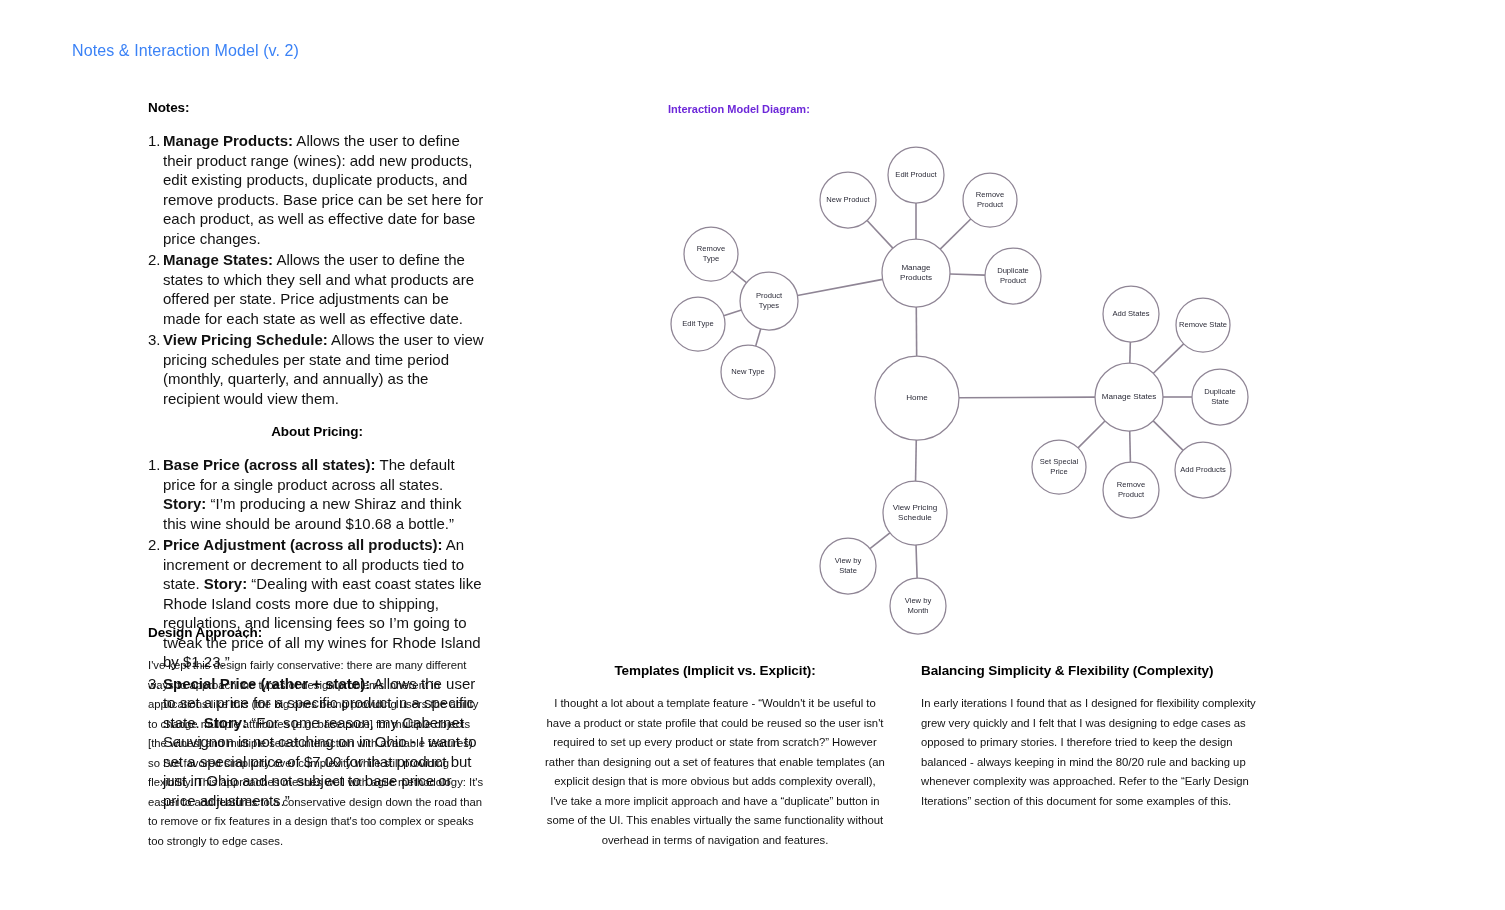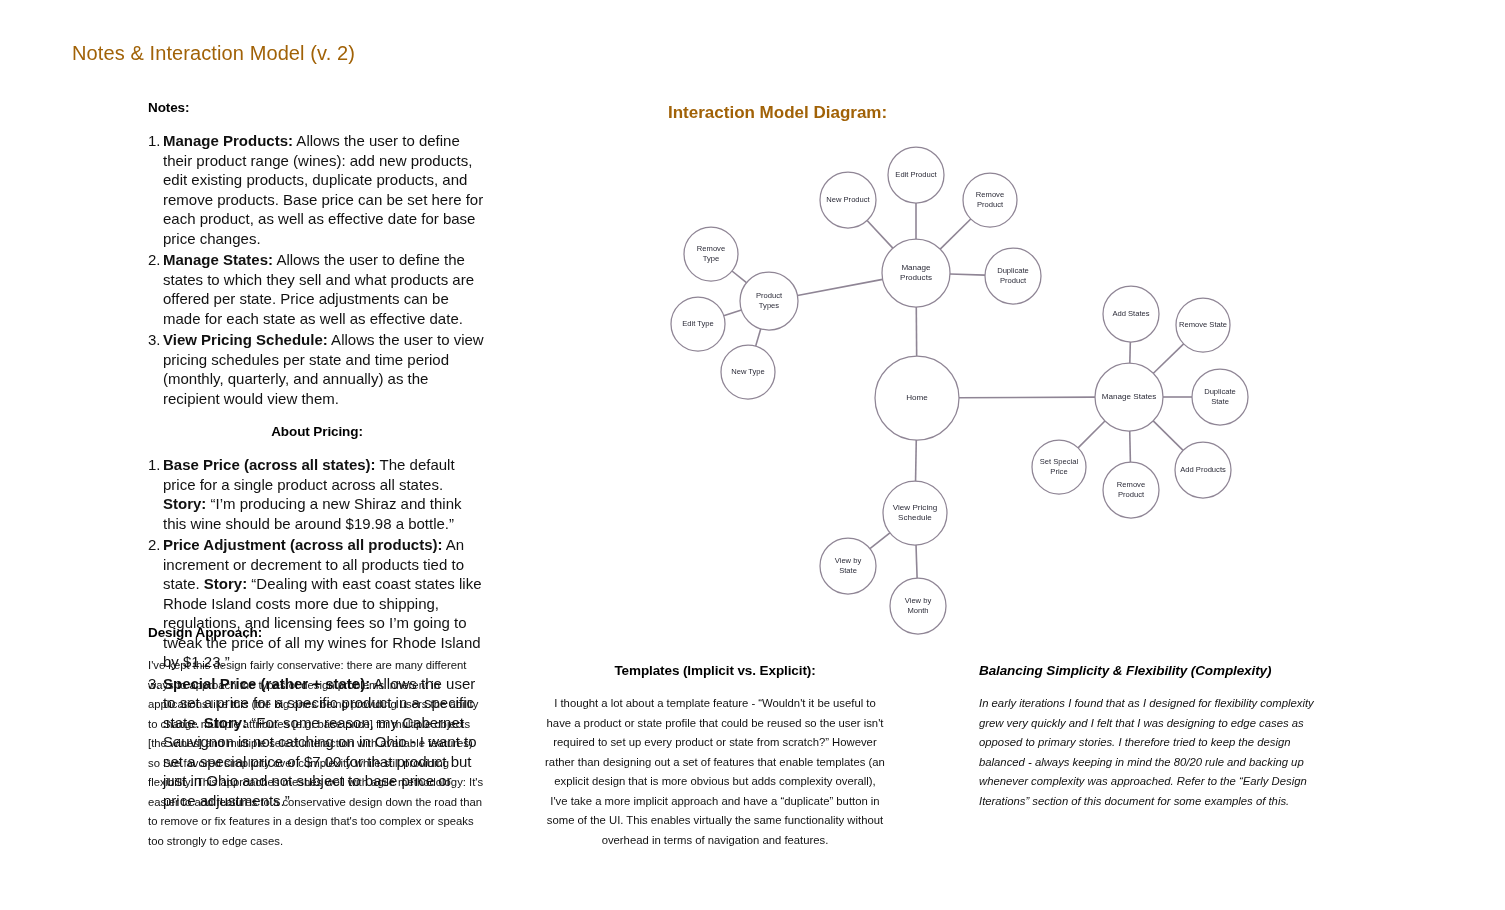--- a/index.html
+++ b/index.html
@@ -12,32 +12,32 @@
     height: 910px;
     font-family: "Liberation Sans", sans-serif;
     color: #1a1a1a;
     position: relative;
     overflow: hidden;
   }
   .page-title {
     position: absolute;
     left: 72px;
     top: 42px;
-    font-size: 20px;
+    font-size: 16px;
     font-weight: 400;
-    color: #a16207;
+    color: #3b82f6;
     letter-spacing: 0.1px;
     text-align: center;
   }
   .col {
     position: absolute;
   }
   .notes-col { left: 148px; top: 100px; width: 338px; }
   .tmpl-col  { left: 545px; top: 663px; width: 340px; text-align: center; }
-  .bal-col   { left: 979px; top: 663px; width: 340px; font-style: italic; }
+  .bal-col   { left: 921px; top: 663px; width: 340px; }
   .design-col{ left: 148px; top: 625px; width: 336px; }
 
   h2.sec {
     font-size: 13.5px;
     font-weight: bold;
     margin: 0 0 16px 0;
     color: #000;
     letter-spacing: -0.1px;
   }
   p.body {
@@ -76,23 +76,23 @@
     position: absolute;
     left: 545px;
     top: 100px;
     width: 760px;
     height: 545px;
   }
   .diagram-title {
     position: absolute;
     left: 123px;
     top: 3px;
-    font-size: 17px;
+    font-size: 11px;
     font-weight: bold;
-    color: #a16207;
+    color: #6d28d9;
   }
   svg.graph {
     position: absolute;
     left: 0;
     top: 0;
   }
   .node-circle {
     fill: #ffffff;
     stroke: #8f8595;
     stroke-width: 1.25;
@@ -124,21 +124,21 @@
   <ol class="num">
     <li><b>Manage Products:</b><span> Allows the user to define their product range (wines): add new products, edit existing products, duplicate products, and remove products. Base price can be set here for each product, as well as effective date for base price changes.</span></li>
     <li><b>Manage States:</b><span> Allows the user to define the states to which they sell and what products are offered per state. Price adjustments can be made for each state as well as effective date.</span></li>
     <li><b>View Pricing Schedule:</b><span> Allows the user to view pricing schedules per state and time period (monthly, quarterly, and annually) as the recipient would view them.</span></li>
   </ol>
 
   <h2 class="sec subhead-gap">About Pricing:</h2>
 
 
   <ol class="num">
-    <li><b>Base Price (across all states):</b><span> The default price for a single product across all states. </span><b>Story:</b><span> “I’m producing a new Shiraz and think this wine should be around $19.98 a bottle.”</span></li>
+    <li><b>Base Price (across all states):</b><span> The default price for a single product across all states. </span><b>Story:</b><span> “I’m producing a new Shiraz and think this wine should be around $10.68 a bottle.”</span></li>
     <li><b>Price Adjustment (across all products):</b><span> An increment or decrement to all products tied to state. </span><b>Story:</b><span> “Dealing with east coast states like Rhode Island costs more due to shipping, regulations, and licensing fees so I’m going to tweak the price of all my wines for Rhode Island by $1.23.”</span></li>
     <li><b>Special Price (rather + state):</b><span> Allows the user to set a price for a specific product in a specific state. </span><b>Story:</b><span> “For some reason, my Cabernet Sauvignon is not catching on in Ohio - I want to set a special price of $7.00 for that product but just in Ohio and not subject to base price or price adjustments.”</span></li>
   </ol>
 </div>
 
 <div class="col design-col">
   <h2 class="sec">Design Approach:</h2>
   <p class="body">I've kept this design fairly conservative: there are many different ways to approach the types of design problems inherent in applications like this (the big ones being providing users the ability to change multiple attributes [e.g. base price] for multiple objects [the wines] and multiple select interaction with available features) so I've favored simplicity over complexity while still providing flexibility. This approaches meshes well with agile methodology: It's easier to add features to a conservative design down the road than to remove or fix features in a design that's too complex or speaks too strongly to edge cases.</p>
 </div>
 

